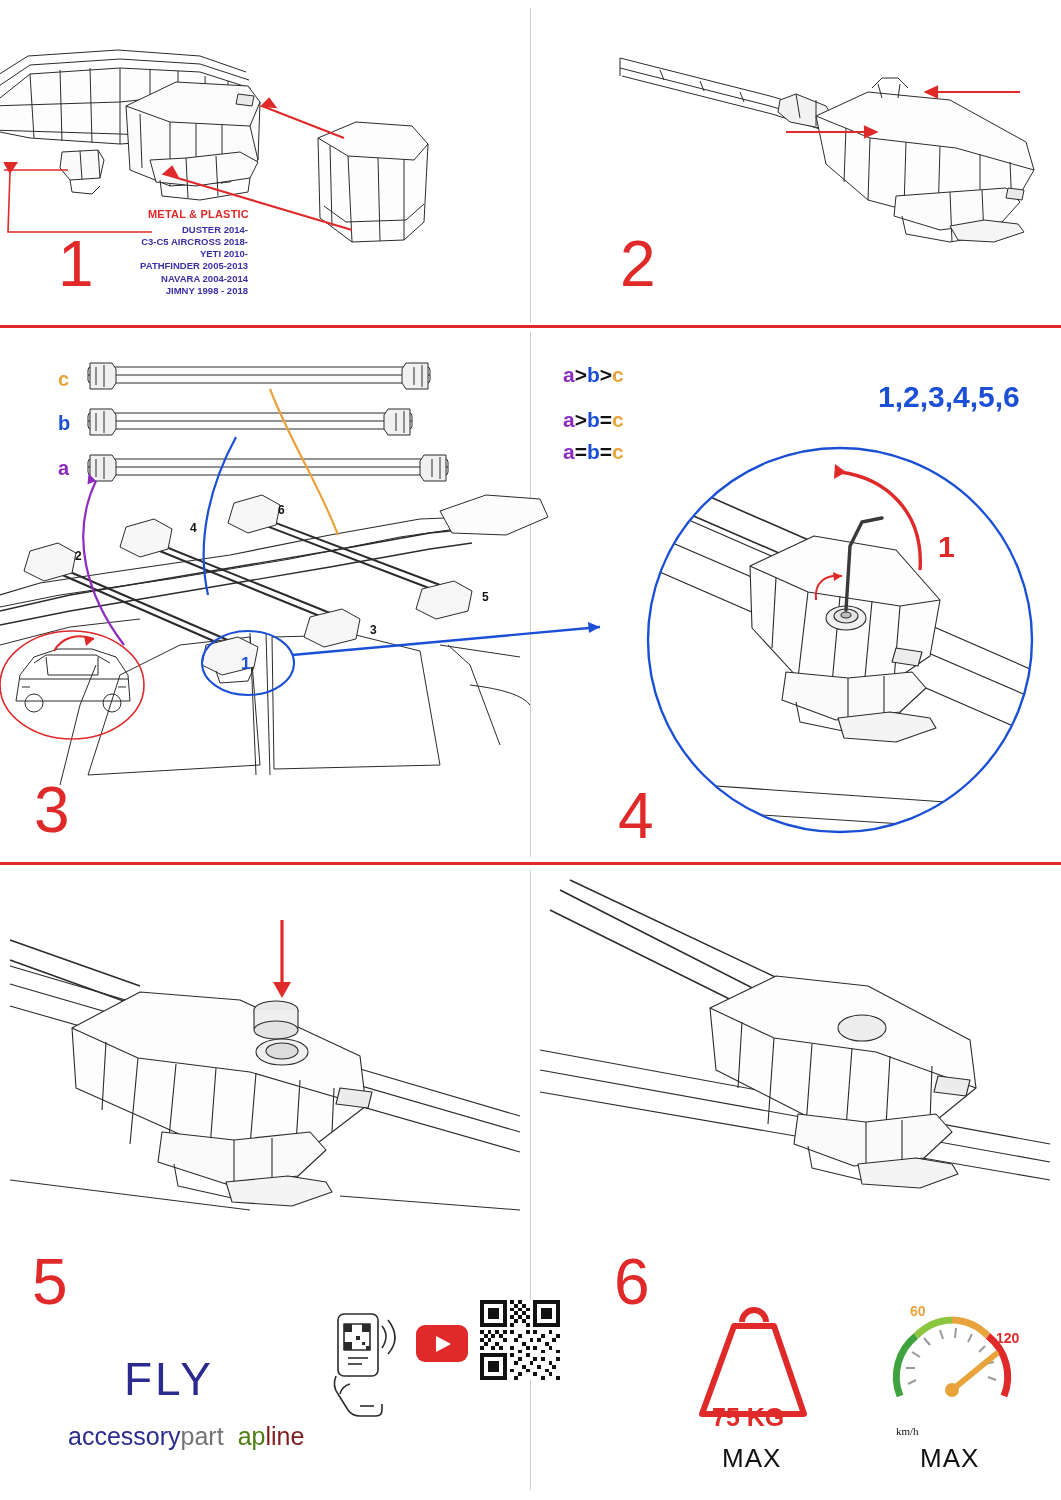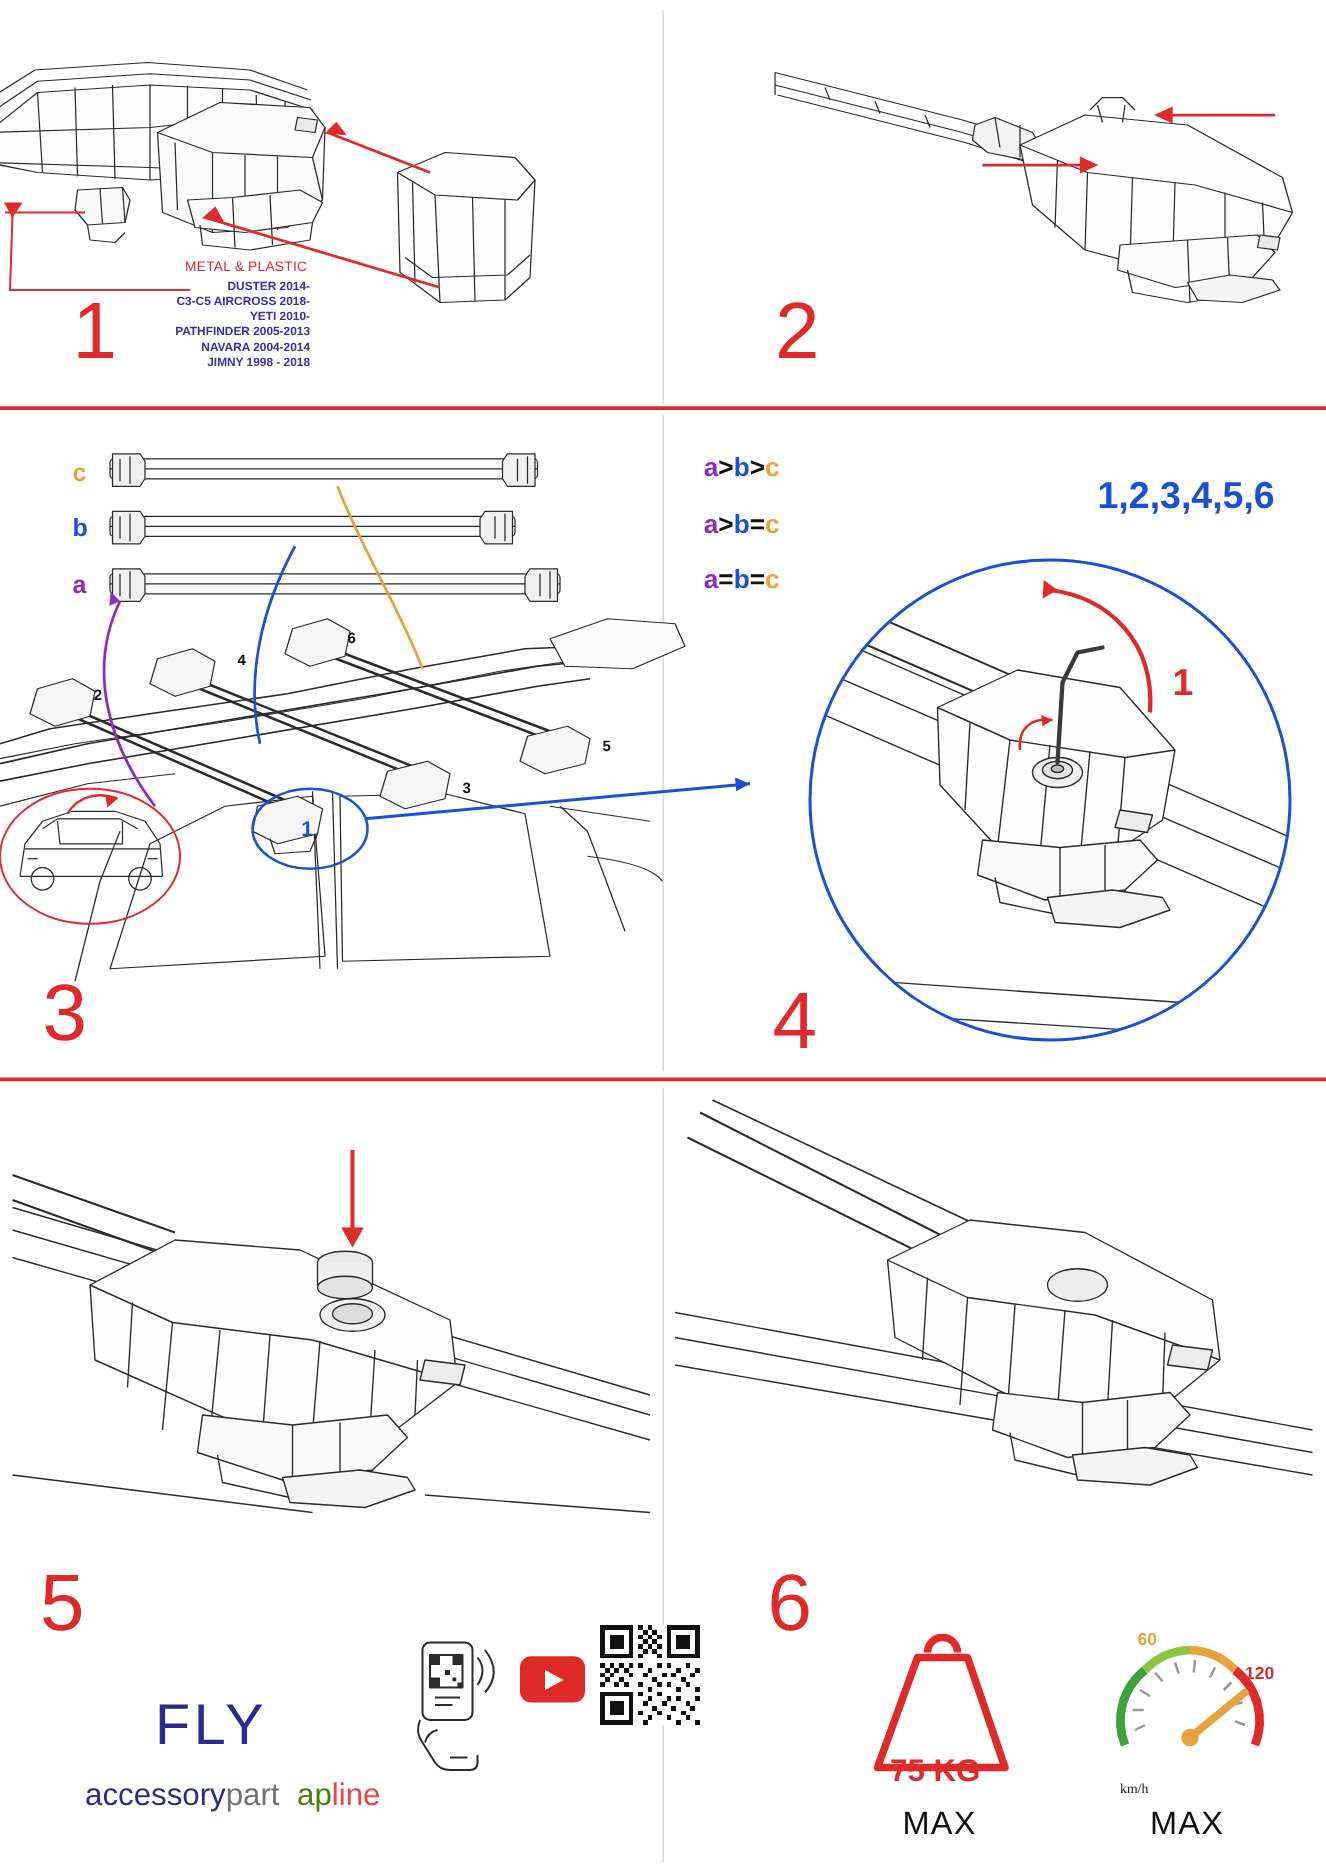--- a/index.html
+++ b/index.html
@@ -35,21 +35,21 @@
 
   
   .panel { position:absolute; }
 
   svg { display:block; overflow:visible; }
 
   .metal-title {
     position:absolute;
     color:#e02a2a;
     font-size:11px;
-    font-weight:normal;
+    font-weight:bold;
     letter-spacing:.2px;
     white-space:nowrap;
   }
   .carlist {
     position:absolute;
     color:#3b2fa8;
     font-size:9.5px;
     font-weight:bold;
     text-align:right;
     line-height:1.28;
@@ -113,21 +113,21 @@
     font-family:"Liberation Sans", sans-serif;
   }
   .brandline {
     position:absolute;
     font-size:25px;
     white-space:nowrap;
   }
   .brandline .w1 { color:#2b2b8f; }
   .brandline .w2 { color:#737373; }
   .brandline .w3 { color:#4d7c0f; }
-  .brandline .w4 { color:#ef4444;margin-top:48px; }
+  .brandline .w4 { color:#7f1d1d;margin-top:48px; }
 
   .maxlabel {
     position:absolute;
     font-size:26px;
     color:#111;
     letter-spacing:1px;
   }
   .kgtext {
     position:absolute;
     font-size:25px;
@@ -401,21 +401,21 @@
   <div class="abc" style="left:58px; top:368px; color:#e8a33d;">c</div>
   <div class="abc" style="left:58px; top:412px; color:#1a4fd6;">b</div>
   <div class="abc" style="left:58px; top:457px; color:#8e2bbf;">a</div>
 
   <div class="ineq" style="left:563px; top:363px;">
     <span class="a">a</span><span class="op">&gt;</span><span class="b">b</span><span class="op">&gt;</span><span class="c">c</span>
   </div>
   <div class="ineq" style="left:563px; top:408px;">
     <span class="a">a</span><span class="op">&gt;</span><span class="b">b</span><span class="op">=</span><span class="c">c</span>
   </div>
-  <div class="ineq" style="left:563px; top:452px;">
+  <div class="ineq" style="left:563px; top:440px;">
     <span class="a">a</span><span class="op">=</span><span class="b">b</span><span class="op">=</span><span class="c">c</span>
   </div>
 
   <div class="smallnum" style="left:75px; top:549px;">2</div>
   <div class="smallnum" style="left:190px; top:521px;">4</div>
   <div class="smallnum" style="left:278px; top:503px;">6</div>
   <div class="smallnum" style="left:370px; top:623px;">3</div>
   <div class="smallnum" style="left:482px; top:590px;">5</div>
   <div class="bluenum" style="left:241px; top:654px;">1</div>
 

